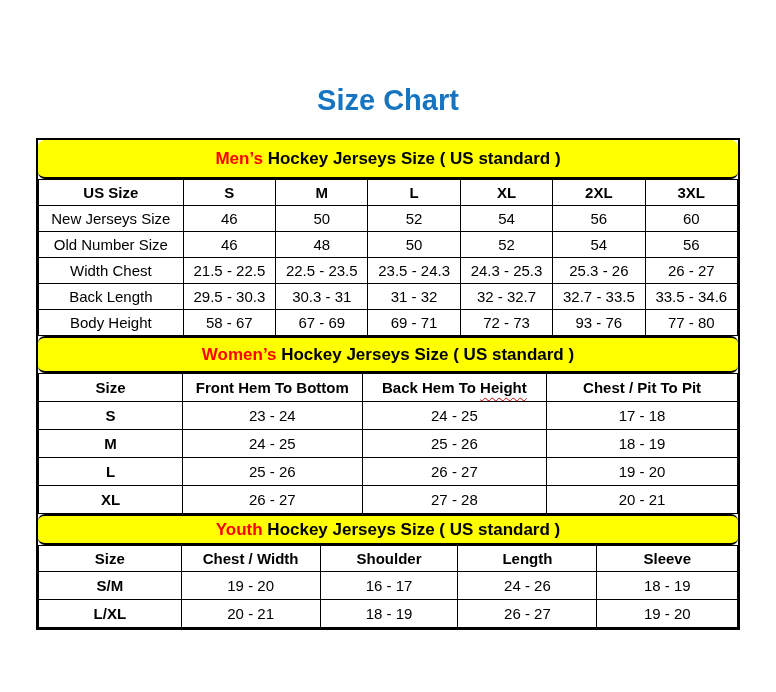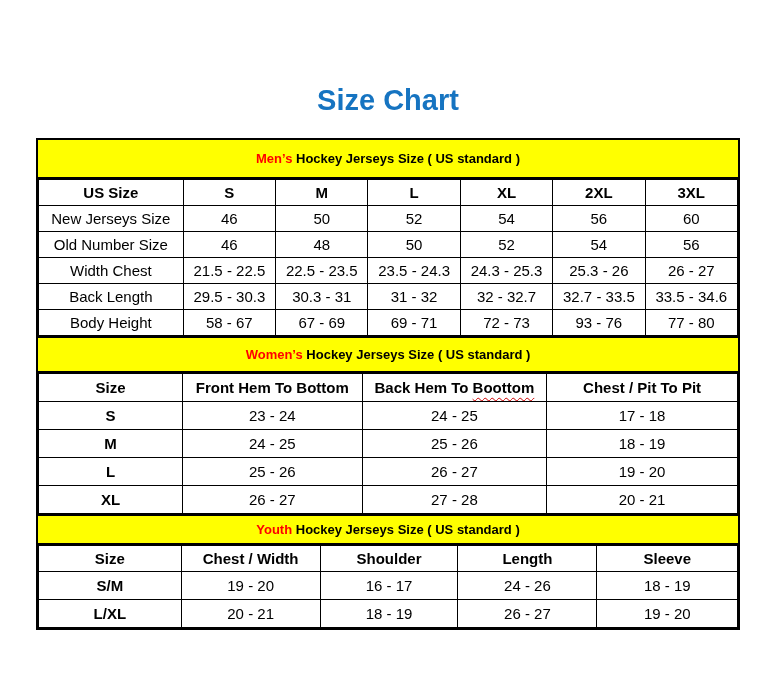--- a/index.html
+++ b/index.html
@@ -30,24 +30,25 @@
     margin: 22px auto 0 auto;
     border: 2px solid #000;
     background: #fff;
   }
   .band {
     display: flex;
     align-items: center;
     justify-content: center;
     background: #ffff00;
     font-weight: bold;
-    font-size: 13px;
+    font-size: 17px;
     border-top: 2px solid #000;
     border-bottom: 2px solid #000;
     white-space: pre;
+    border-radius: 7px;
   }
   .band .red { color: #ff0000; }
   .band-men   { height: 37px; border-top: none; }
   .band-women { height: 33px; }
   .band-youth { height: 27px; }
   table {
     width: 100%;
     border-collapse: collapse;
     table-layout: fixed;
   }
@@ -173,21 +174,21 @@
       <colgroup>
         <col class="w0">
           <col class="w1">
           <col class="w2">
           <col class="w3">
       </colgroup>
       <tbody>
           <tr>
         <th>Size</th>
         <th>Front Hem To Bottom</th>
-        <th><span>Back Hem To </span><span class="wavy">Boottom</span></th>
+        <th><span>Back Hem To </span><span class="wavy">Height</span></th>
         <th>Chest / Pit To Pit</th>
       </tr>
       <tr>
         <td class="bold-label">S</td>
         <td>23 - 24</td>
         <td>24 - 25</td>
         <td>17 - 18</td>
       </tr>
       <tr>
         <td class="bold-label">M</td>

